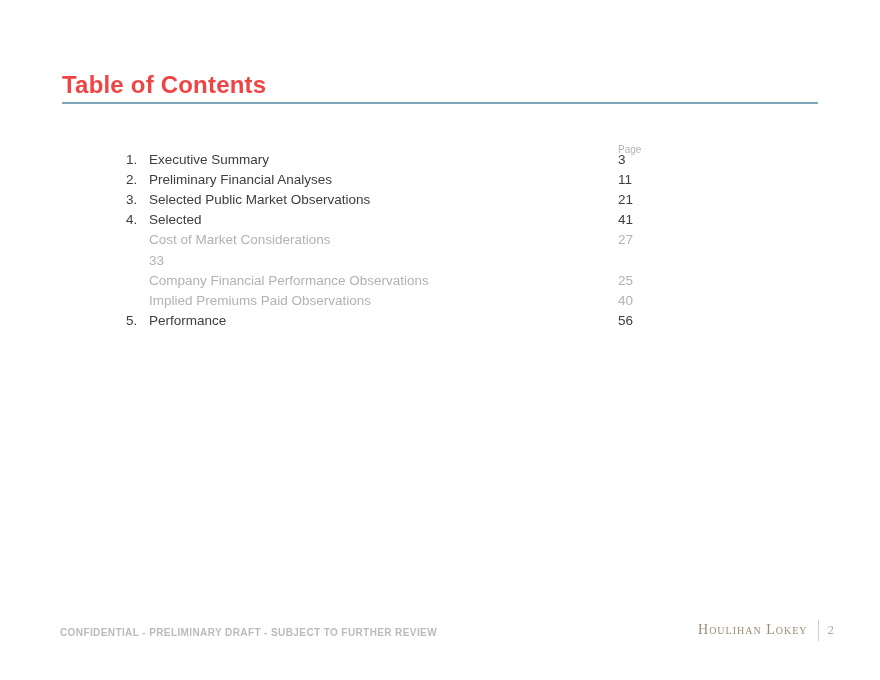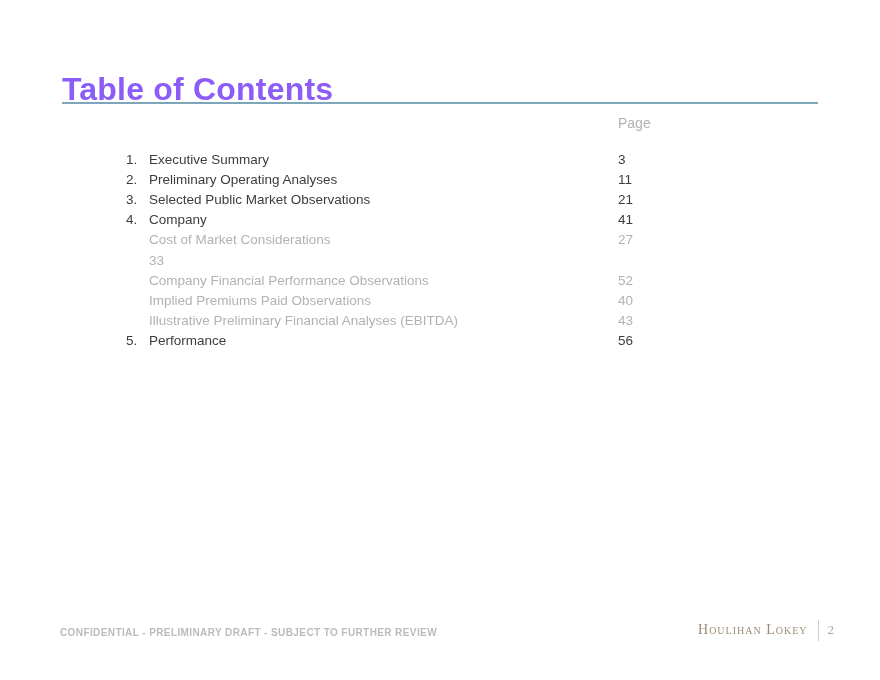--- a/index.html
+++ b/index.html
@@ -11,39 +11,39 @@
     width: 880px;
     height: 680px;
     position: relative;
     overflow: hidden;
     font-family: "Liberation Sans", sans-serif;
   }
   .page-title {
     position: absolute;
     left: 62px;
     top: 71px;
-    font-size: 32px;
+    font-size: 24px;
     font-weight: bold;
-    color: #8b5cf6;
+    color: #ef4444;
     letter-spacing: 0.2px;
     white-space: nowrap;
   }
   .title-rule {
     position: absolute;
     left: 62px;
     top: 102px;
     width: 756px;
     height: 2px;
     background: #7ea6bb;
   }
   .page-col-header {
     position: absolute;
     left: 618px;
-    top: 115px;
-    font-size: 14px;
+    top: 144px;
+    font-size: 10px;
     color: #b2b2b2;
   }
   .toc {
     position: absolute;
     left: 126px;
     top: 149px;
   }
   .toc-row {
     display: flex;
     align-items: center;
@@ -115,56 +115,51 @@
 <div class="page-col-header">Page</div>
 
 <div class="toc">
   <div class="toc-row">
     <span class="toc-num">1.</span>
     <span class="toc-label">Executive Summary</span>
     <span class="toc-page">3</span>
   </div>
   <div class="toc-row">
     <span class="toc-num">2.</span>
-    <span class="toc-label">Preliminary Operating Analyses</span>
+    <span class="toc-label">Preliminary Financial Analyses</span>
     <span class="toc-page">11</span>
   </div>
   <div class="toc-row">
     <span class="toc-num">3.</span>
     <span class="toc-label">Selected Public Market Observations</span>
     <span class="toc-page">21</span>
   </div>
   <div class="toc-row">
     <span class="toc-num">4.</span>
-    <span class="toc-label">Company</span>
+    <span class="toc-label">Selected</span>
     <span class="toc-page">41</span>
   </div>
   <div class="toc-row secondary">
     <span class="toc-num"></span>
     <span class="toc-label">Cost of Market Considerations</span>
     <span class="toc-page">27</span>
   </div>
   <div class="toc-row secondary">
     <span class="toc-num"></span>
     <span class="toc-page">33</span>
   </div>
   <div class="toc-row secondary">
     <span class="toc-num"></span>
     <span class="toc-label">Company Financial Performance Observations</span>
-    <span class="toc-page">52</span>
+    <span class="toc-page">25</span>
   </div>
   <div class="toc-row secondary">
     <span class="toc-num"></span>
     <span class="toc-label">Implied Premiums Paid Observations</span>
     <span class="toc-page">40</span>
-  </div>
-  <div class="toc-row secondary">
-    <span class="toc-num"></span>
-    <span class="toc-label">Illustrative Preliminary Financial Analyses (EBITDA)</span>
-    <span class="toc-page">43</span>
   </div>
   <div class="toc-row">
     <span class="toc-num">5.</span>
     <span class="toc-label">Performance</span>
     <span class="toc-page">56</span>
   </div>
 </div>
 
 <div class="footer-note">CONFIDENTIAL - PRELIMINARY DRAFT - SUBJECT TO FURTHER REVIEW</div>
 

